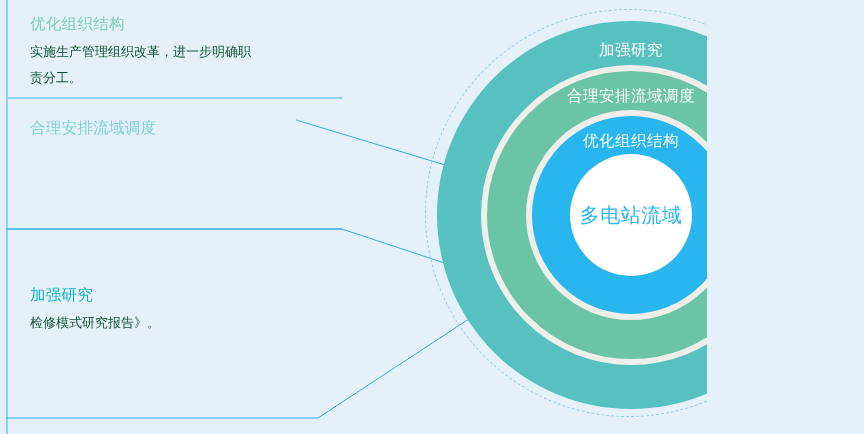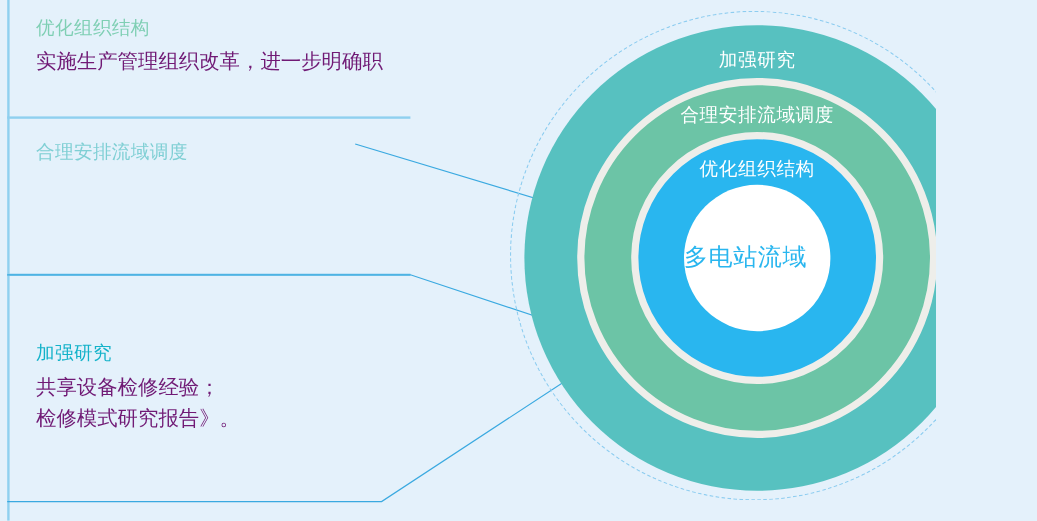--- a/index.html
+++ b/index.html
@@ -8,21 +8,21 @@
   }
   body {
     width: 864px;
     height: 434px;
     background: #e4f1fb;
     font-family: "Liberation Sans", "DejaVu Sans", sans-serif;
     overflow: hidden;
   }
   #stage {
     position: relative;
-    width: 780px;
+    width: 707px;
     height: 434px;
     background: #e4f1fb;
     overflow: hidden;
   }
 
   
   .left-panel {
     position: absolute;
     left: 0;
     top: 0;
@@ -60,23 +60,23 @@
     line-height: 24px;
     margin: 0 0 3px 0;
     letter-spacing: 0.3px;
     white-space: nowrap;
   }
   .block.b1 .block-title { color: #7fcfb4; }
   .block.b2 .block-title { color: #7fcfd4; }
   .block.b3 .block-title { color: #13b2c9; }
 
   .block-body {
-    font-size: 17px;
+    font-size: 13px;
     line-height: 26px;
-    color: #701a75;
+    color: #14532d;
     margin: 0;
   }
   .block-body .ln { display: block; white-space: nowrap; }
 
   
   .connectors {
     position: absolute;
     left: 0;
     top: 0;
     width: 864px;
@@ -123,20 +123,21 @@
     width: 210px; height: 210px;
     background: #29b6ef;
     border: 6px solid #eeeeea;
   }
   .core {
     left: 133px; top: 133px;
     width: 122px; height: 122px;
     background: #ffffff;
     display: flex;
     align-items: center;
+    justify-content: center;
     text-align: center;
   }
   .core-text {
     color: #29b6ef;
     font-size: 20px;
     line-height: 25px;
     letter-spacing: 0.5px;
     font-weight: normal;
   }
   .core-text .ln { display: block; white-space: nowrap; }
@@ -162,33 +163,33 @@
   <div class="left-panel">
 
     <div class="left-rail"></div>
     <div class="divider d1"></div>
     <div class="divider d2"></div>
 
     <div class="block b1">
       <p class="block-title">优化组织结构</p>
       <p class="block-body">
         <span class="ln">实施生产管理组织改革，进一步明确职</span>
+        <span class="ln">责分工。</span>
       </p>
     </div>
 
     <div class="block b2">
       <p class="block-title">合理安排流域调度</p>
       <p class="block-body">
       </p>
     </div>
 
     <div class="block b3">
       <p class="block-title">加强研究</p>
       <p class="block-body">
-        <span class="ln">共享设备检修经验；</span>
         <span class="ln">检修模式研究报告》。</span>
       </p>
     </div>
   </div>
 
   <svg class="connectors" viewBox="0 0 864 434" width="864" height="434">
     <polyline points="296,120 548,196" fill="none" stroke="#3aa9e0" stroke-width="1"></polyline>
     <polyline points="6,229 342,229 511,285" fill="none" stroke="#3aa9e0" stroke-width="1"></polyline>
     <polyline points="6,418 318,418 481,311" fill="none" stroke="#3aa9e0" stroke-width="1"></polyline>
   </svg>

